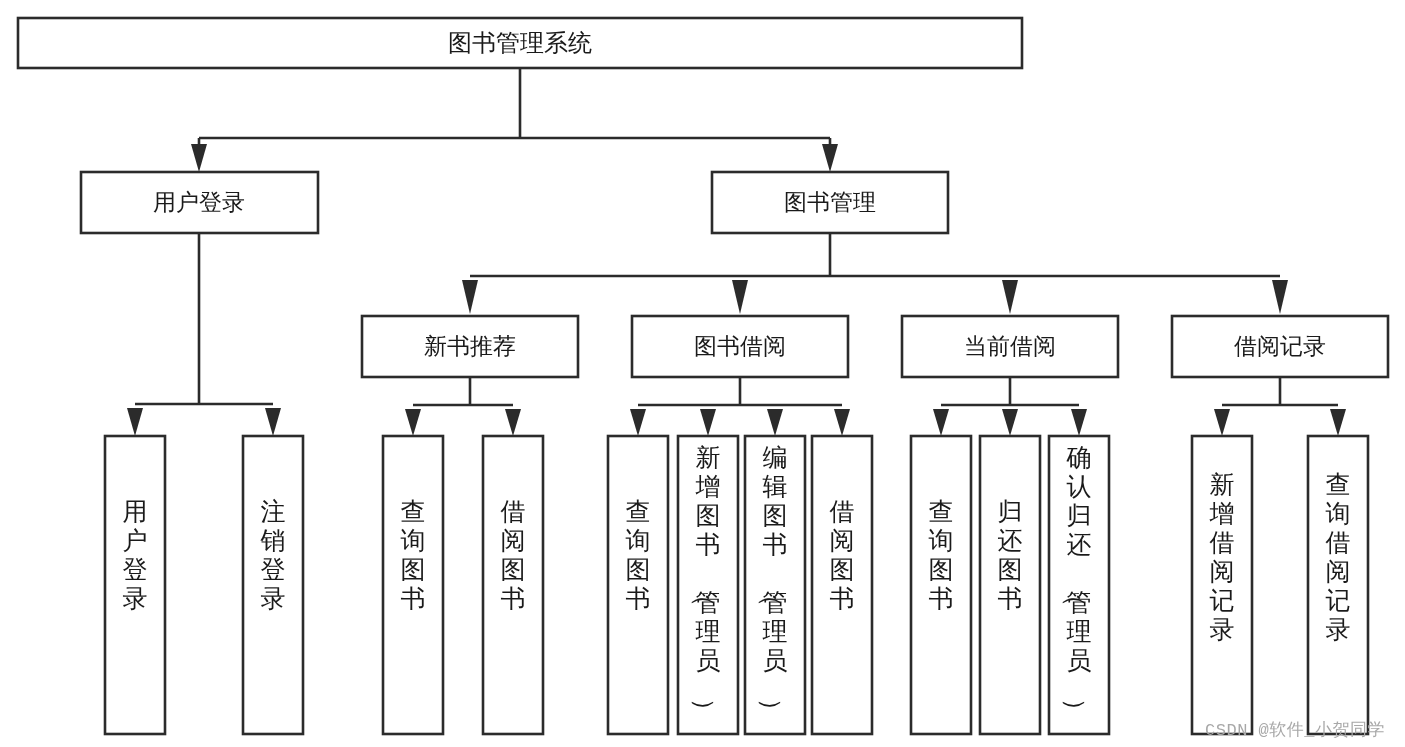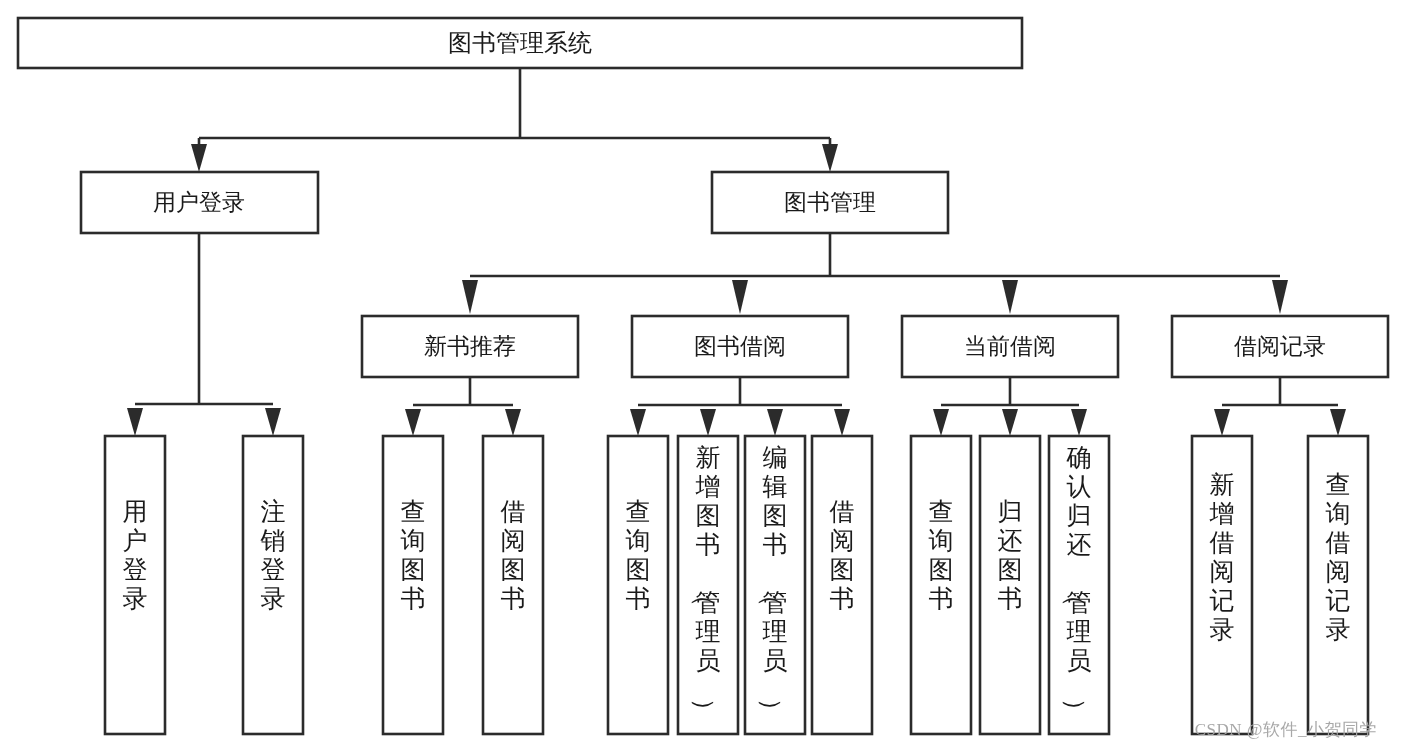--- a/index.html
+++ b/index.html
@@ -47,23 +47,23 @@
     font-size: 24px;
   }
   .leaf-label {
     font-family: "DejaVu Sans", "Liberation Sans", sans-serif;
     fill: #1a1a1a;
     font-size: 25px;
     text-anchor: middle;
   }
   .watermark {
     position: absolute;
-    right: 28px;
+    right: 20px;
     bottom: 6px;
-    font-family: Liberation Serif, serif;
+    font-family: Liberation Mono, monospace;
     font-size: 17px;
     color: #a8a8a8;
     letter-spacing: 0.5px;
     white-space: nowrap;
     user-select: none;
   }
 </style>
 </head>
 <body>
 

